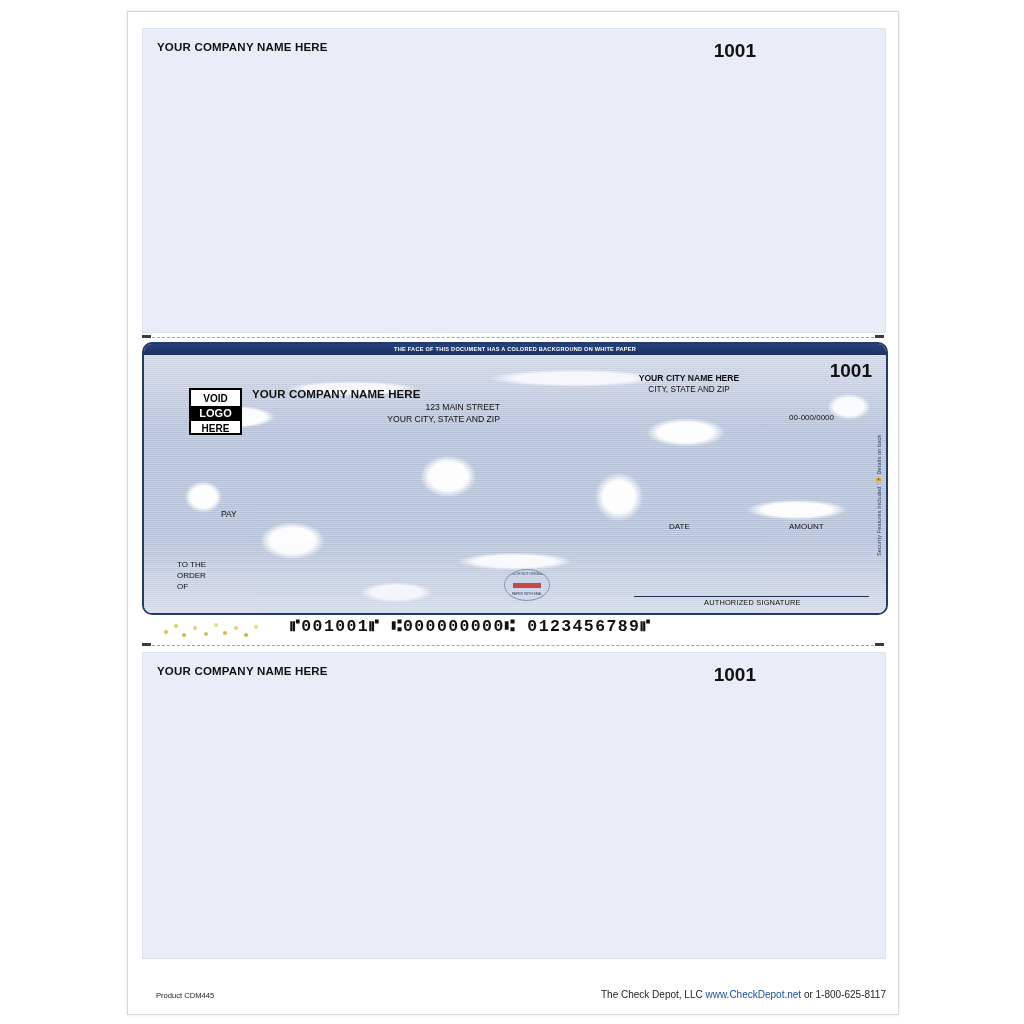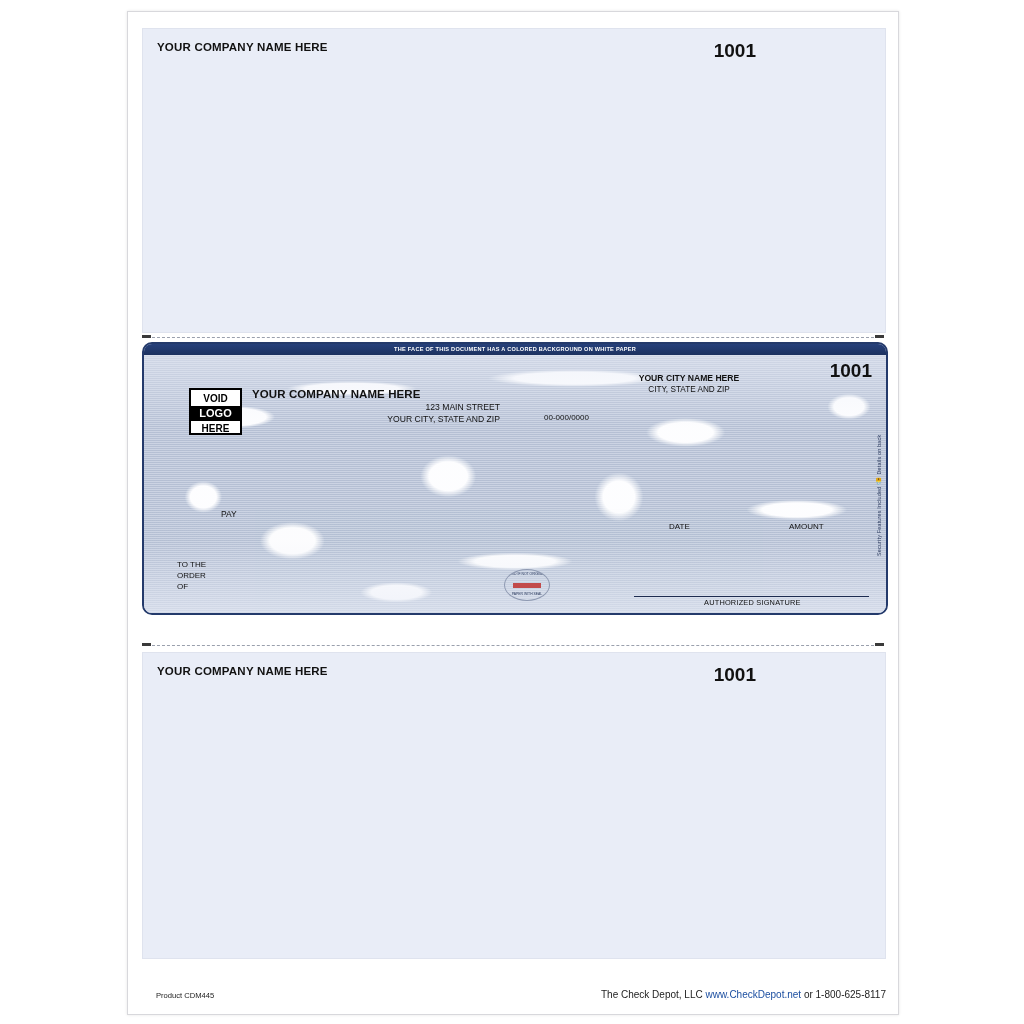--- a/index.html
+++ b/index.html
@@ -174,21 +174,21 @@
   }
   #company-addr1, #company-addr2 {
     font-size: 8.6px;
     text-align: right;
     width: 248px;
     margin-top: 2px;
   }
   #bank-block { left: 400px; top: 29px; width: 290px; text-align: center; }
   #bank-name { font-size: 8.6px; font-weight: bold; }
   #bank-city { font-size: 8.2px; margin-top: 2px; text-align: center; }
-  #fraction { left: 400px; top: 69px; width: 290px; text-align: left; font-size: 8px; }
+  #fraction { left: 400px; top: 69px; width: 290px; text-align: right; font-size: 8px; }
 
   #pay-label { left: 33px; top: 165px; font-size: 8.5px; padding-left: 44px; }
   #to-the { left: 33px; top: 215px; font-size: 8px; line-height: 11px; }
   #date-label { left: 525px; top: 178px; font-size: 8px; }
   #amount-label { left: 645px; top: 178px; font-size: 8px; }
 
   #sig-line {
     left: 490px; top: 252px;
     width: 235px;
     border-top: 1px solid #1d2c50;
@@ -349,20 +349,35 @@
         </div>
       </div>
     </div>
 
     <div id="vert-security">
       <span>Security Features Included</span>
       <span class="lock">🔒</span>
       <span>Details on back</span>
     </div>
 
+    <div id="micr">
+      <div id="confetti">
+        <span class="dot" style="left:4px;  top:10px; background:#d8c24a;"></span>
+        <span class="dot" style="left:14px; top:4px;  background:#e0cf63;"></span>
+        <span class="dot" style="left:22px; top:13px; background:#cdb83f;"></span>
+        <span class="dot" style="left:33px; top:6px;  background:#e3d577;"></span>
+        <span class="dot" style="left:44px; top:12px; background:#d4bf52;"></span>
+        <span class="dot" style="left:54px; top:3px;  background:#e7dc8c;"></span>
+        <span class="dot" style="left:63px; top:11px; background:#d2bb48;"></span>
+        <span class="dot" style="left:74px; top:6px;  background:#ded06a;"></span>
+        <span class="dot" style="left:84px; top:13px; background:#cbb63c;"></span>
+        <span class="dot" style="left:94px; top:5px;  background:#e5d981;"></span>
+      </div>
+      <div id="micr-text">⑈001001⑈ ⑆000000000⑆ 0123456789⑈</div>
+    </div>
 
     <div class="perf" id="perf-bottom"></div>
     <div class="perf-tick" style="left:14px; top:631px;"></div>
     <div class="perf-tick" style="left:747px; top:631px;"></div>
 
     <div class="stub" id="stub-bottom">
       <div class="stub-company">YOUR COMPANY NAME HERE</div>
     </div>
     <div class="stub-number" style="top:652px; right:142px;">1001</div>
 

